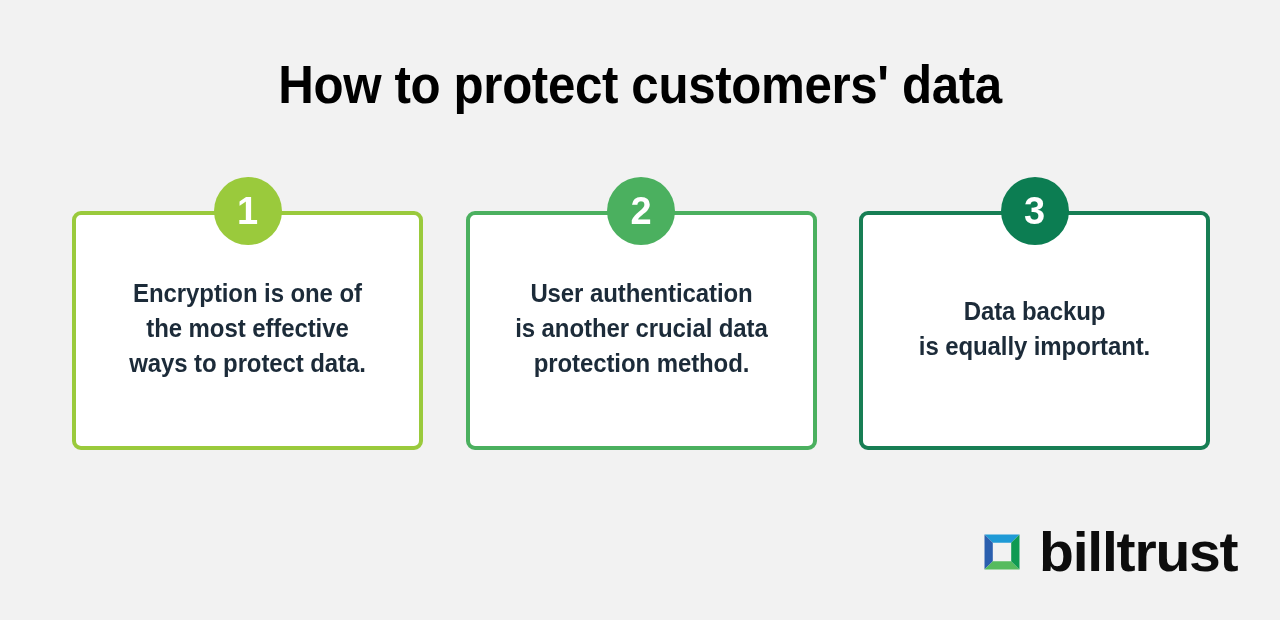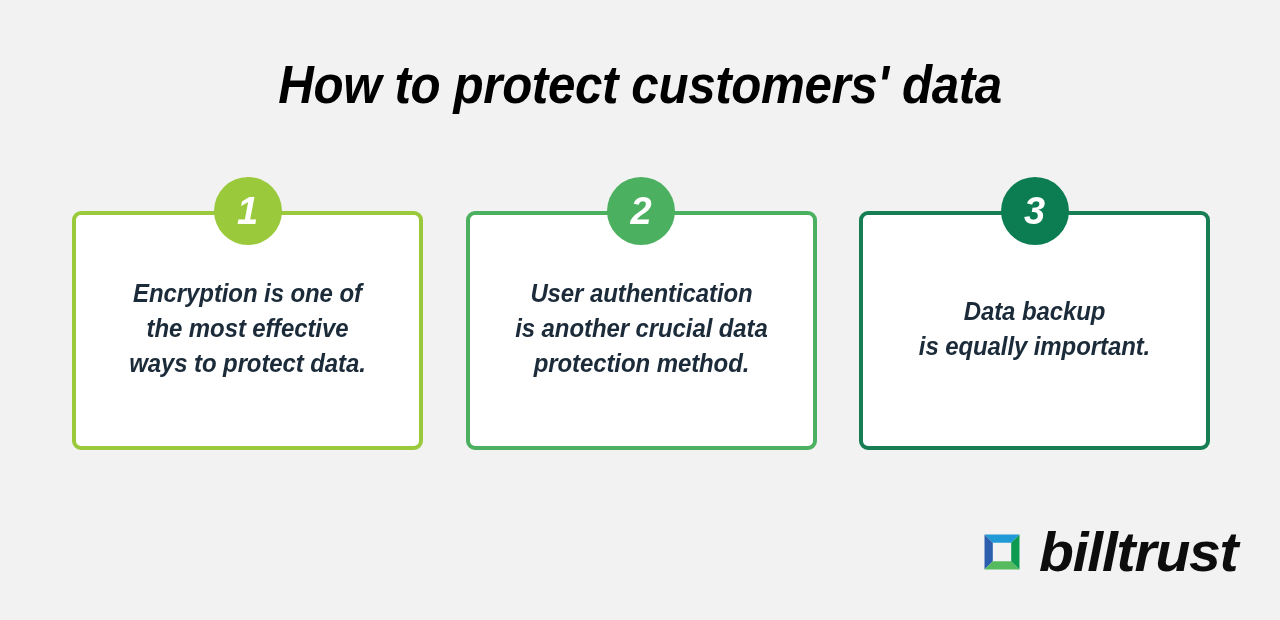--- a/index.html
+++ b/index.html
@@ -14,21 +14,20 @@
     font-family: "Liberation Sans", "DejaVu Sans", sans-serif;
     overflow: hidden;
     position: relative;
   }
 
   .infographic {
     position: relative;
     width: 1280px;
     height: 620px;
     background: #f2f2f2;
-    font-style: italic;
   }
 
   
   .title-wrap {
     position: absolute;
     left: 0;
     top: 56px;
     width: 1280px;
     text-align: center;
   }

